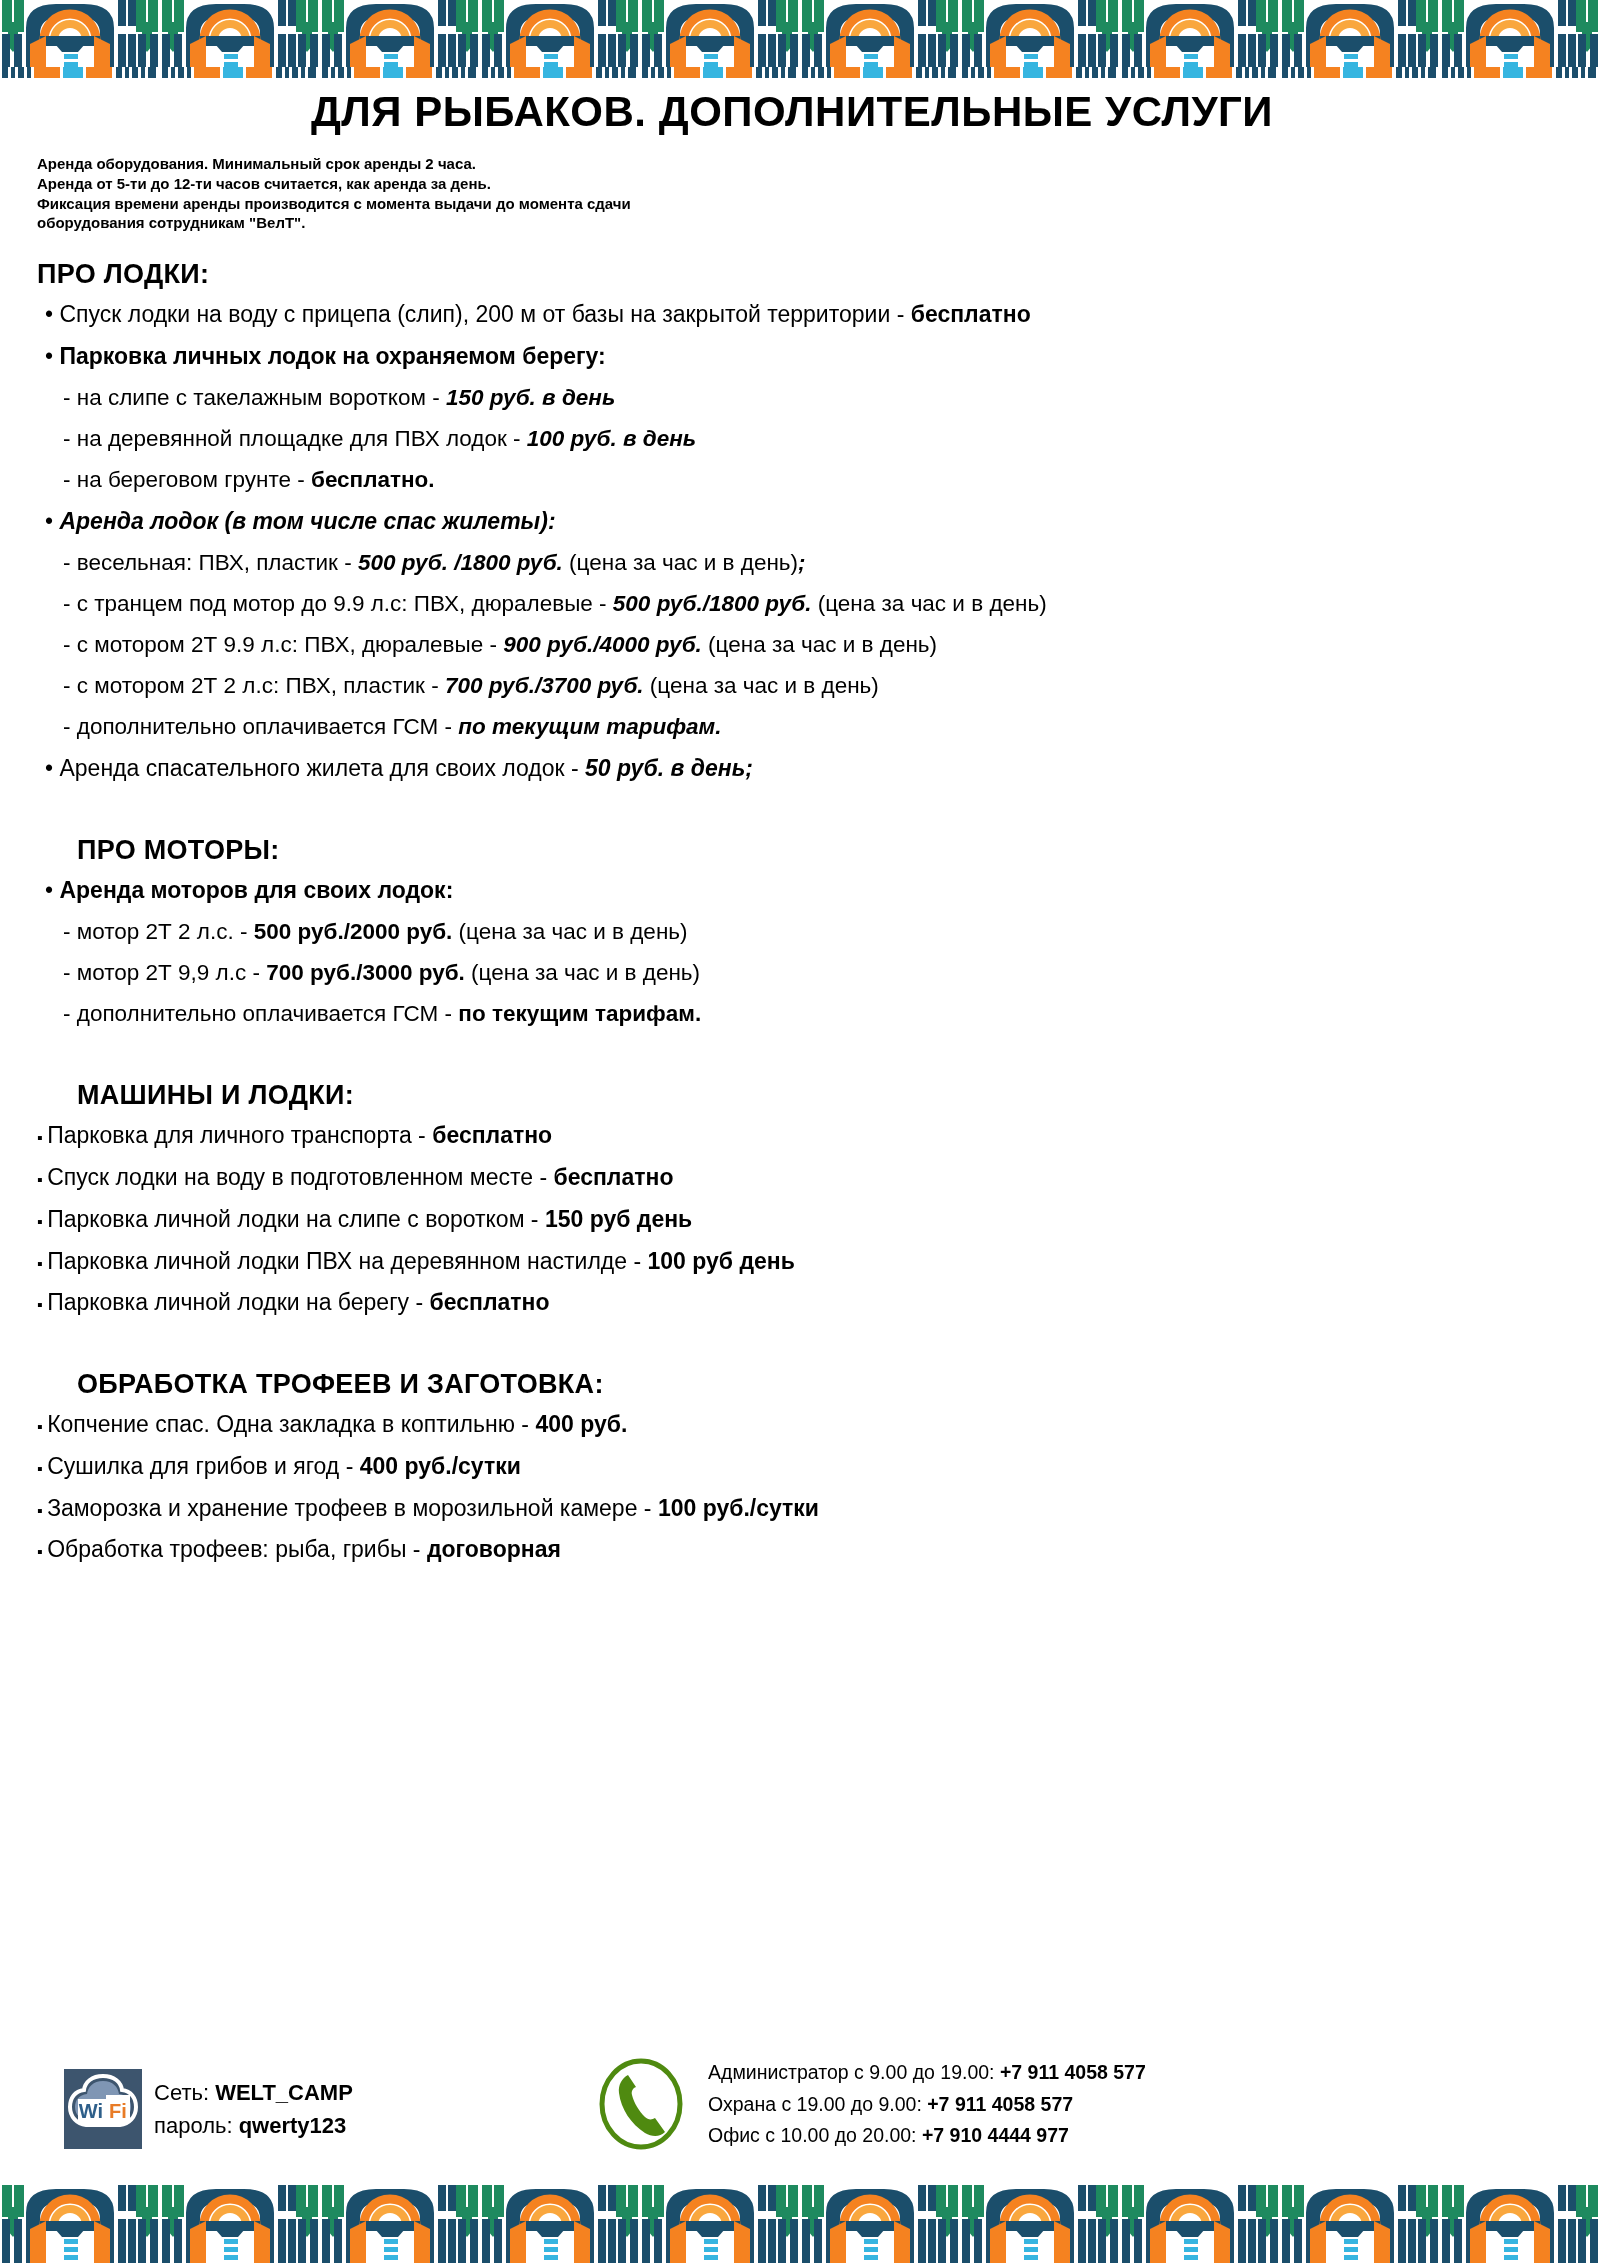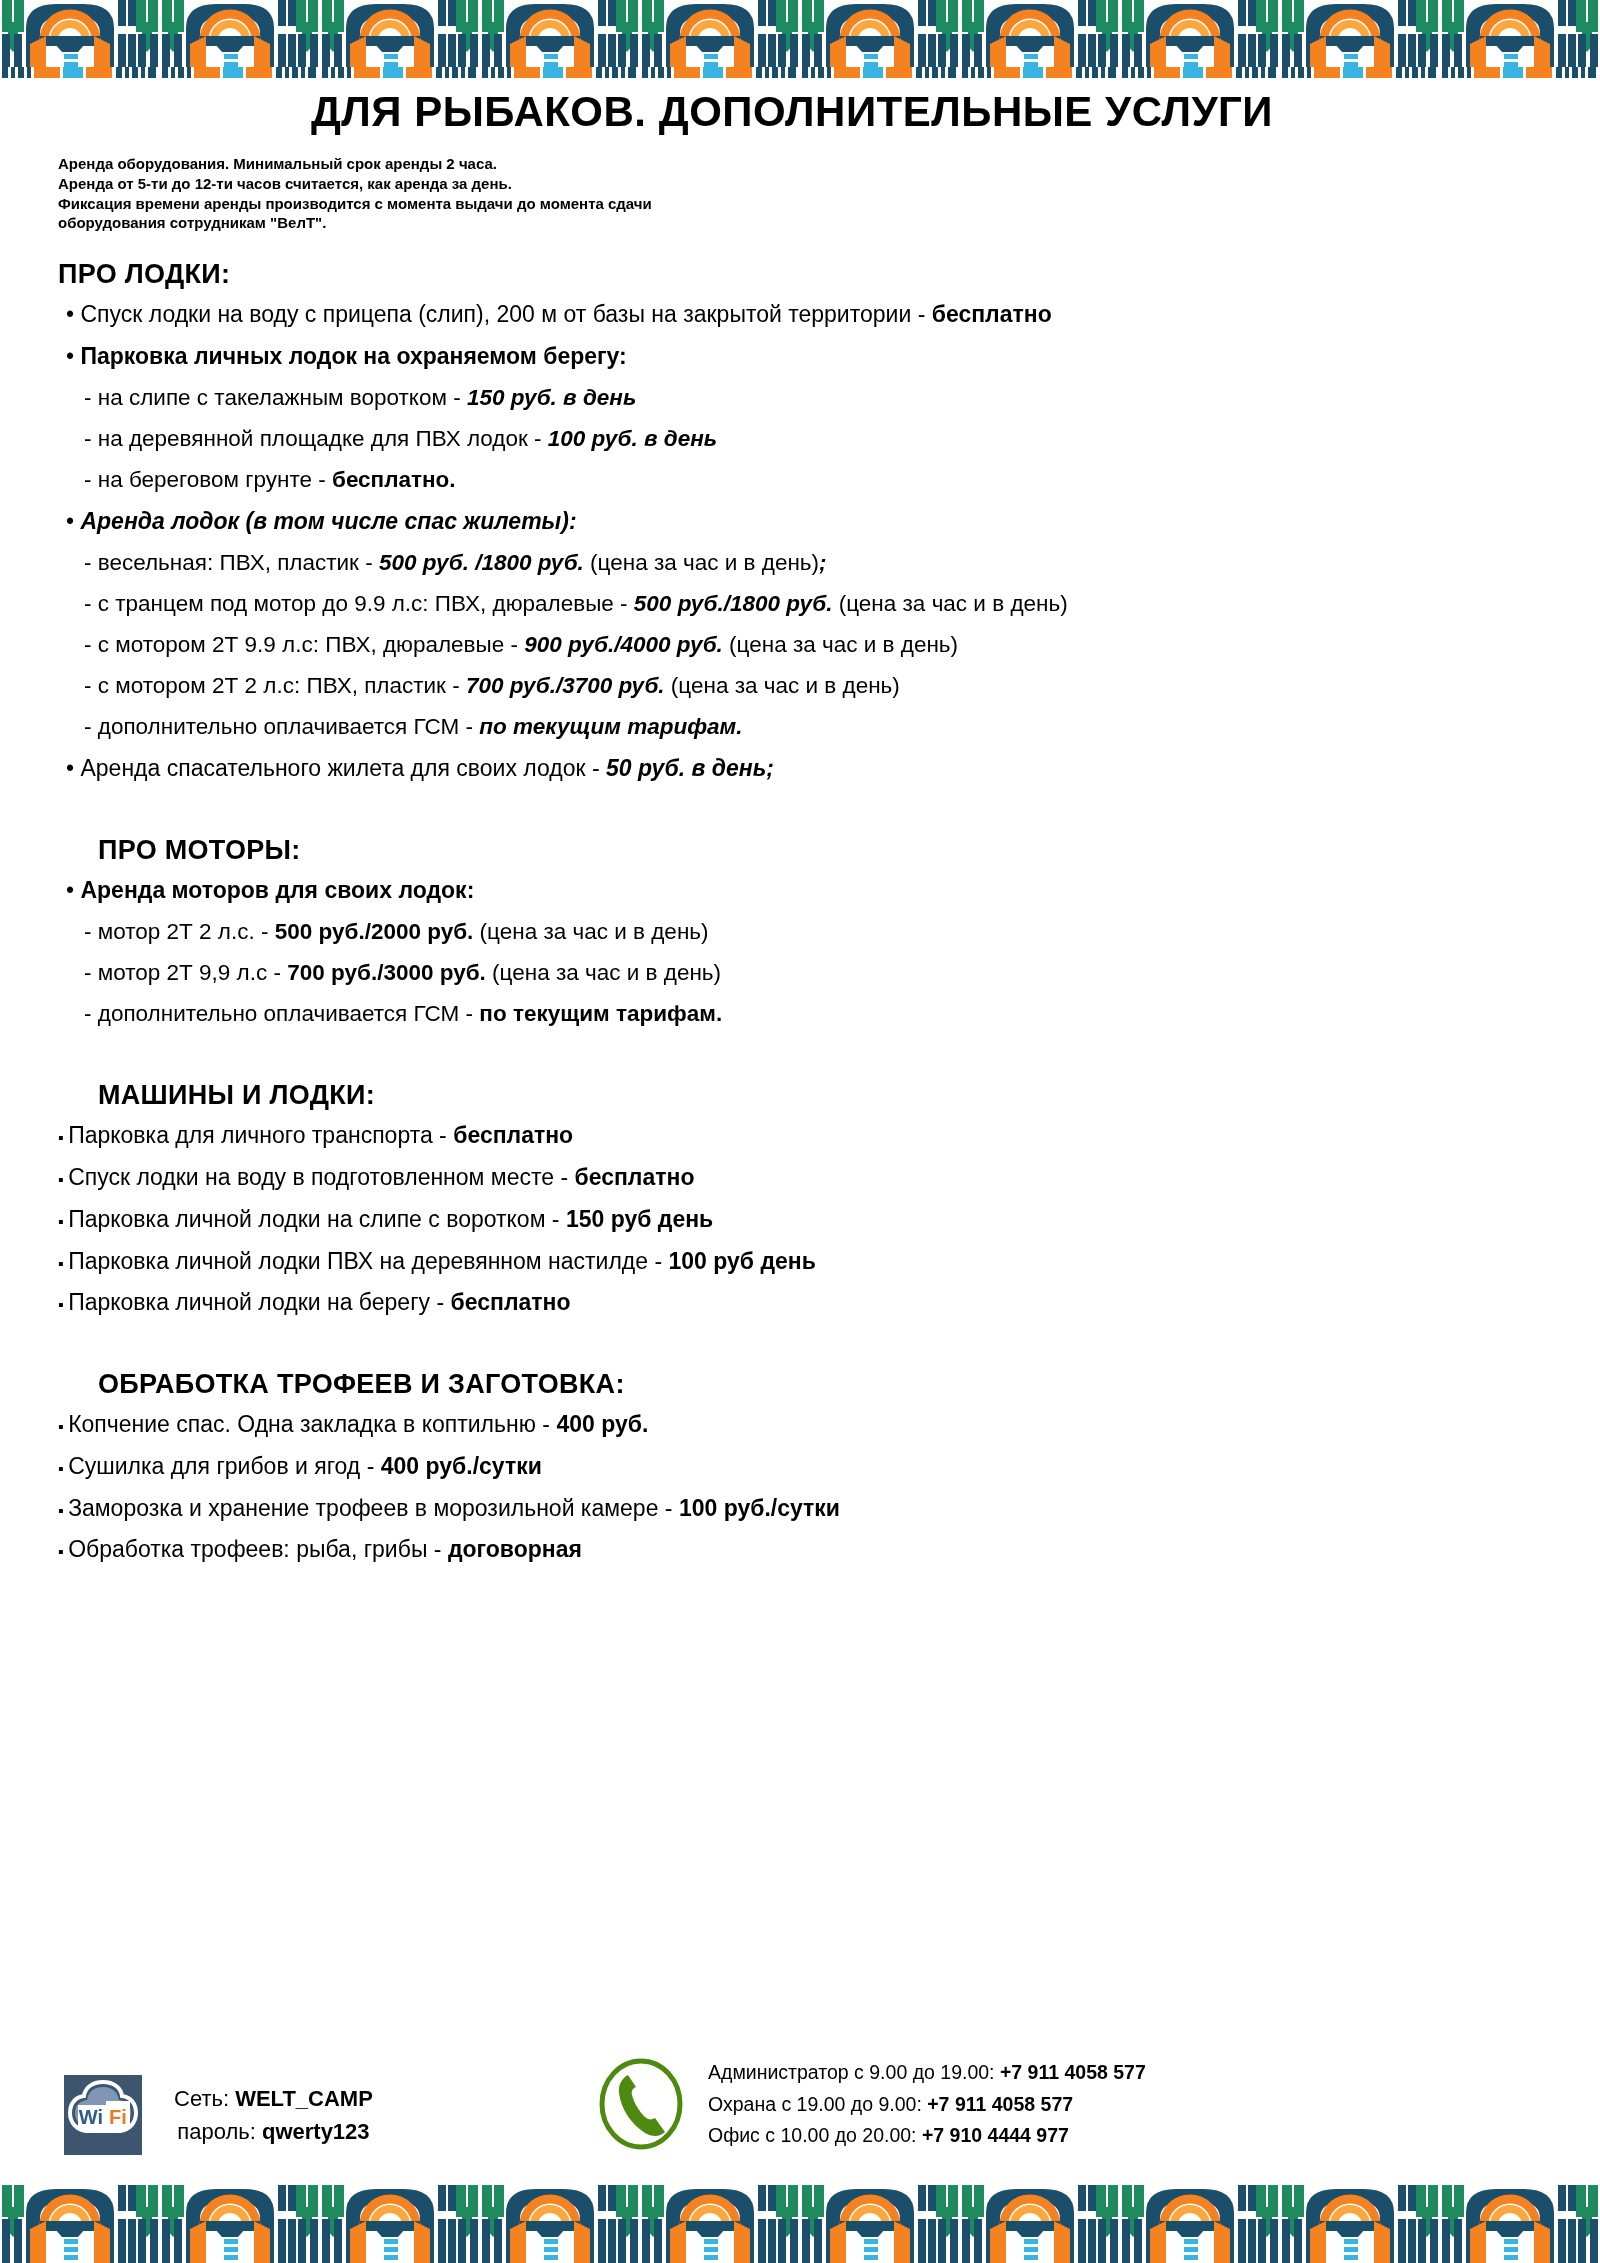--- a/index.html
+++ b/index.html
@@ -21,21 +21,21 @@
   .tile { flex: 0 0 160px; height: 100%; }
   .tile svg { display: block; width: 160px; height: 100%; }
 
   .thin-strip { position: absolute; left: 0; width: 1600px; height: 11px; }
   .thin-top { top: 67px; }
   .thin-bottom { bottom: 67px; }
   .thin-row { display: flex; width: 1600px; height: 11px; }
   .thin-row .t { flex: 0 0 160px; height: 11px; }
 
   
-  .content { position: absolute; left: 0; top: 78px; width: 1584px; padding: 0 58px; }
+  .content { position: absolute; left: 0; top: 78px; width: 1584px; padding: 0 37px; }
 
   .doc-title {
     text-align: center;
     font-size: 42px;
     font-weight: bold;
     letter-spacing: 0.5px;
     margin-top: 10px;
     margin-bottom: 18px;
     font-family: "Liberation Sans", sans-serif;
     white-space: nowrap;
@@ -59,21 +59,21 @@
   li.lvl1 { padding-left: 8px; }
   li.lvl2 { padding-left: 26px; font-size: 22.5px; }
   li.lvl2::before { content: "- "; }
 
   .b { font-weight: bold; }
   .bi { font-weight: bold; font-style: italic; }
   .note { font-weight: normal; }
 
   
   .footer { position: absolute; left: 58px; bottom: 92px; width: 1484px; height: 110px; }
-  .wifi-block { position: absolute; left: 6px; top: 14px; display: flex; align-items: center; gap: 32px; text-align: center; }
+  .wifi-block { position: absolute; left: 6px; top: 8px; display: flex; align-items: center; gap: 12px; }
   .wifi-icon { width: 78px; height: 80px; background: #3d556e; position: relative; flex: 0 0 78px; }
   .wifi-text { font-size: 22px; line-height: 1.5; }
   .wifi-text .b { font-weight: bold; }
 
   .phone-block { position: absolute; left: 540px; top: -4px; display: flex; align-items: center; gap: 24px; }
   .phone-icon { width: 86px; height: 92px; flex: 0 0 86px; }
   .contacts { font-size: 19.5px; line-height: 1.62; white-space: nowrap; }
   .contacts .b { font-weight: bold; }
 </style>
 </head>

